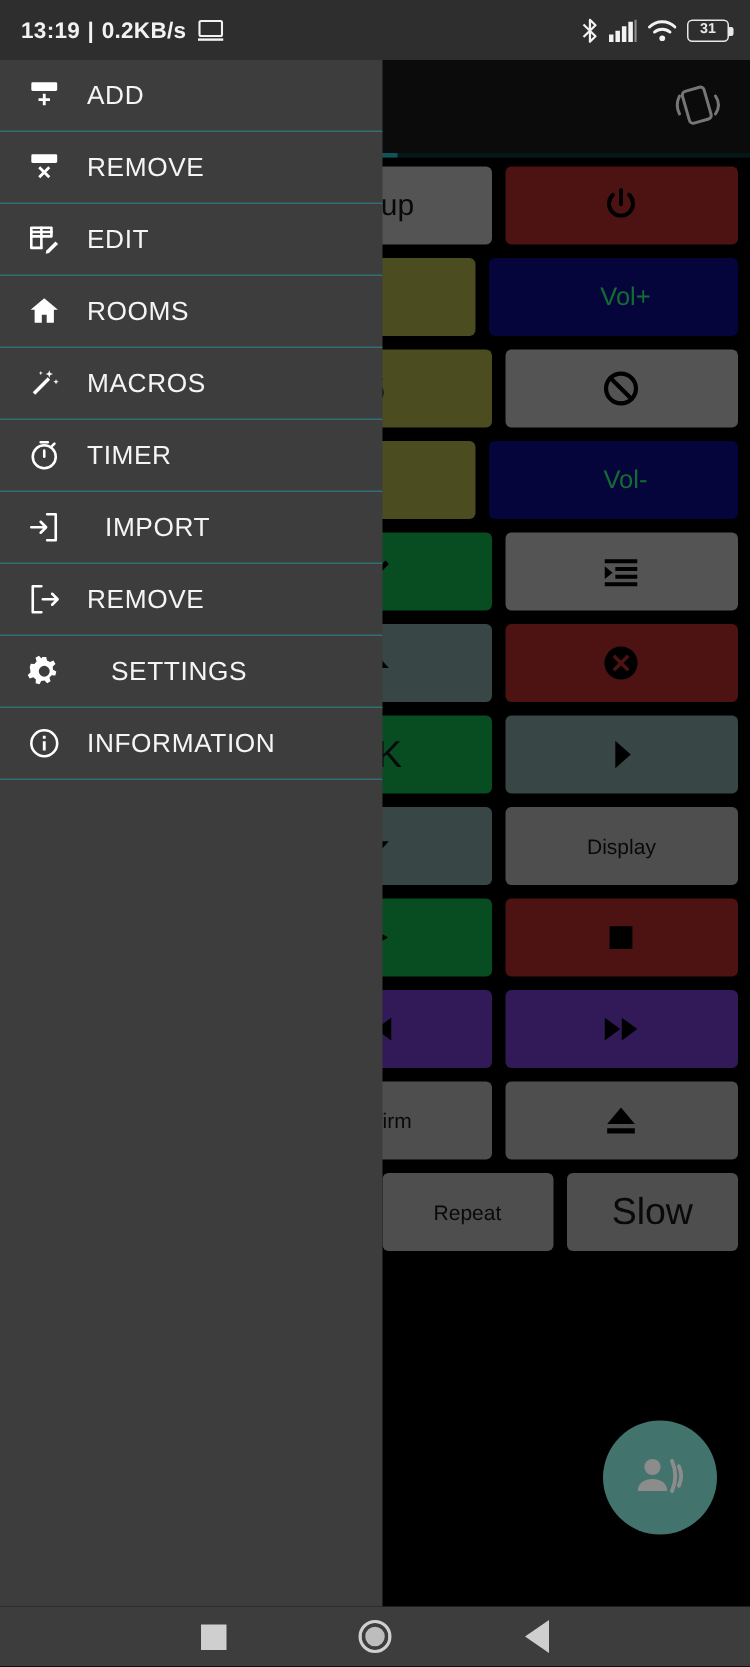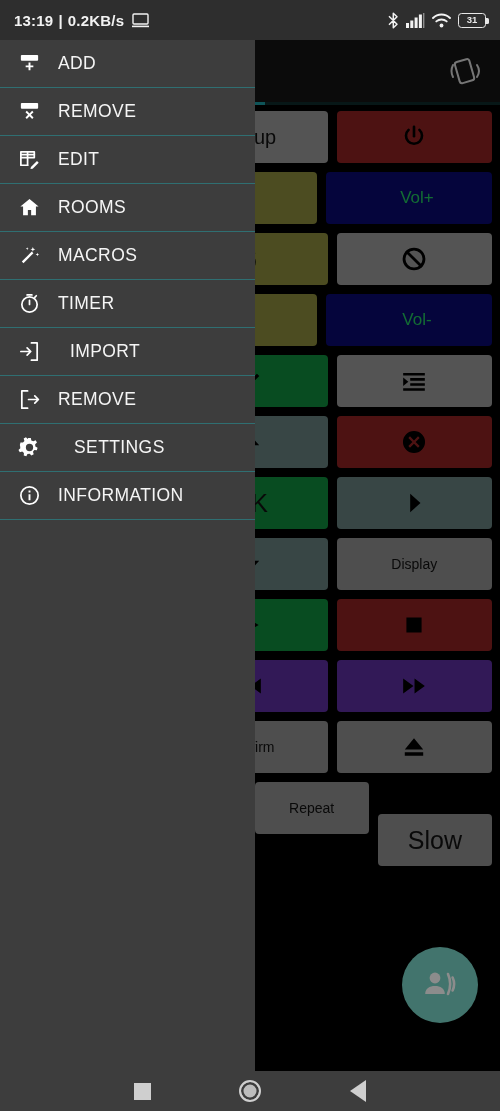--- a/index.html
+++ b/index.html
@@ -298,21 +298,21 @@
         <div class="row">
           <div class="btn" style="background: rgb(142, 142, 142);">
             <span style="font-size: 14px;">Angle</span>
           </div>
           <div class="btn" style="background: rgb(142, 142, 142);">
             <span style="font-size: 14px;">Shuffle</span>
           </div>
           <div class="btn" style="background: rgb(142, 142, 142);">
             <span style="font-size: 14px;">Repeat</span>
           </div>
-          <div class="btn" style="background: rgb(142, 142, 142); margin-top: 32px;">
+          <div class="btn" style="background: rgb(142, 142, 142);">
             <span style="font-size: 25px;">Slow</span>
           </div>
         </div>
       </div>
 
     <div id="fab">
       <svg width="38" height="38" viewBox="0 0 38 38">
         <circle cx="14" cy="12" r="5.4" fill="#fff"></circle>
         <path d="M4.2 28 c0-5.4 4.4-8 9.8-8 s9.8 2.6 9.8 8 z" fill="#fff"></path>
         <path d="M27 8 q4.4 10 0 20" fill="none" stroke="#fff" stroke-width="2.6" stroke-linecap="round"></path>

